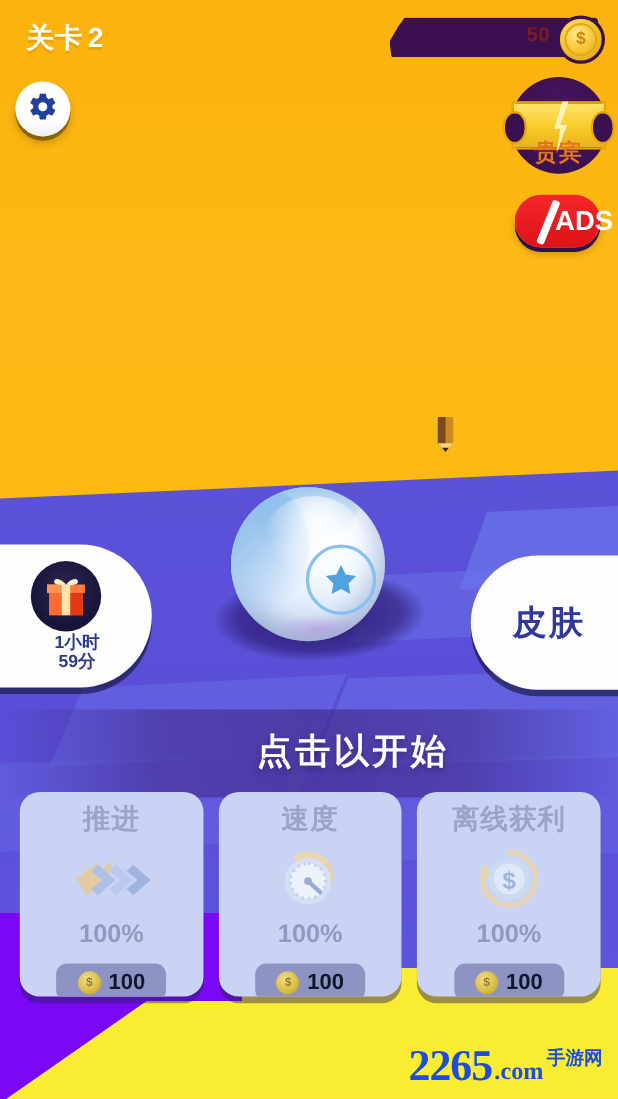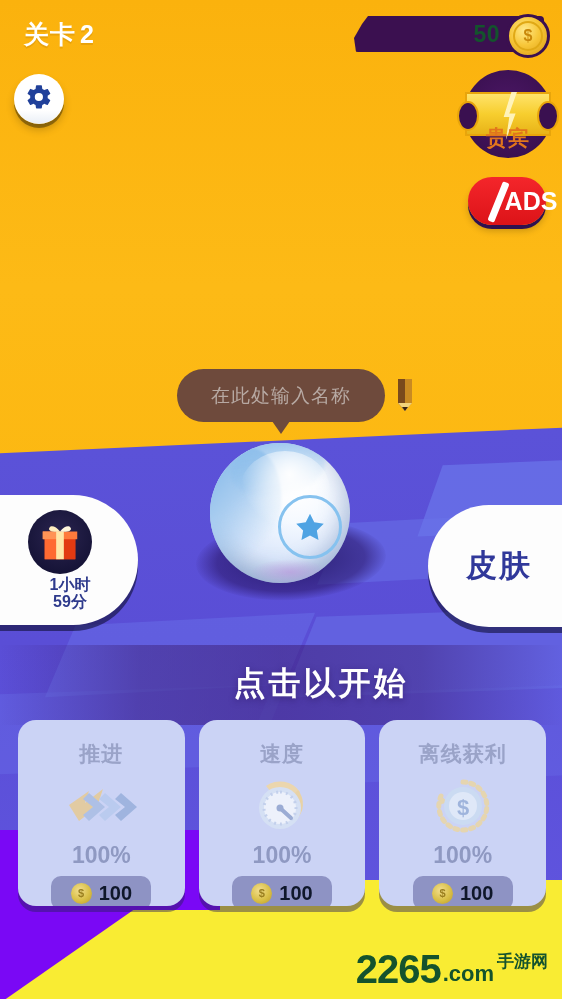--- a/index.html
+++ b/index.html
@@ -175,23 +175,23 @@
     position: absolute;
     left: 0; top: 4px;
     width: 190px; height: 36px;
     background: #3B1050;
     clip-path: polygon(14px 0, 190px 0, 190px 36px, 2px 36px, 0 22px, 8px 8px);
     border-radius: 4px;
   }
   .coin-bar-value {
     position: absolute;
     right: 54px; top: 9px;
-    font-size: 23px;
-    font-weight: bold;
-    color: #14532d;
+    font-size: 18px;
+    font-weight: bold;
+    color: #7f1d1d;
     letter-spacing: .5px;
   }
   .coin-big {
     position: absolute;
     right: 4px; top: 2px;
     width: 44px; height: 44px;
     border-radius: 50%;
     background: radial-gradient(circle at 40% 35%, #FFE98A 0%, #F7C638 45%, #D99A10 100%);
     border: 3px solid #3B1050;
     box-sizing: border-box;
@@ -375,22 +375,22 @@
     width: 167px;
     height: 186px;
     border-radius: 18px;
     background: #CBD3F5;
     box-shadow: 0 6px 0 rgba(40,30,90,.45);
     display:flex; flex-direction: column; align-items:center;
     overflow: hidden;
     cursor: pointer;
   }
   .upg-title {
-    margin-top: 20px;
-    font-size: 21px;
+    margin-top: 8px;
+    font-size: 25px;
     font-weight: bold;
     color: #9AA3C8;
     letter-spacing: 1px;
     text-align: right;
   }
   .upg-icon {
     margin-top: 6px;
     width: 78px; height: 62px;
     display:flex; align-items:center; justify-content:center;
   }
@@ -420,22 +420,23 @@
   .price-text {
     font-size: 20px; font-weight: bold; color: #0f172a;
   }
 
   
   .watermark {
     position: absolute;
     right: 14px; bottom: 12px;
     display: flex;
     align-items: flex-end;
-    color: #14532d;
+    color: #1d4ed8;
     pointer-events: none;
+    font-family: Liberation Serif, serif;
   }
   .wm-main {
     font-size: 40px;
     font-weight: bold;
     letter-spacing: -1px;
     line-height: .9;
   }
   .wm-dotcom {
     font-size: 22px;
     font-weight: bold;
@@ -508,23 +509,20 @@
       <div class="vip-flash"></div>
       <span class="vip-text">贵宾</span>
     </div>
   </div>
 
   <div class="ads-btn">
     <span class="ads-text">ADS</span>
     <span class="ads-slash"></span>
   </div>
 
-  <div class="name-bubble">
-    <span class="name-placeholder">在此处输入名称</span>
-  </div>
   <div class="pencil-icon">
     <svg width="26" height="36" viewBox="0 0 26 36">
       <path d="M6 2 L20 2 L20 26 L13 34 L6 26 Z" fill="#C98A22"></path>
       <path d="M6 2 L13 2 L13 34 L6 26 Z" fill="#7A4A1C"></path>
       <path d="M6 26 L20 26 L13 34 Z" fill="#F3D37A"></path>
       <path d="M10 30 L16 30 L13 34 Z" fill="#3A2410"></path>
     </svg>
   </div>
 
   <div class="side-card gift-card">

